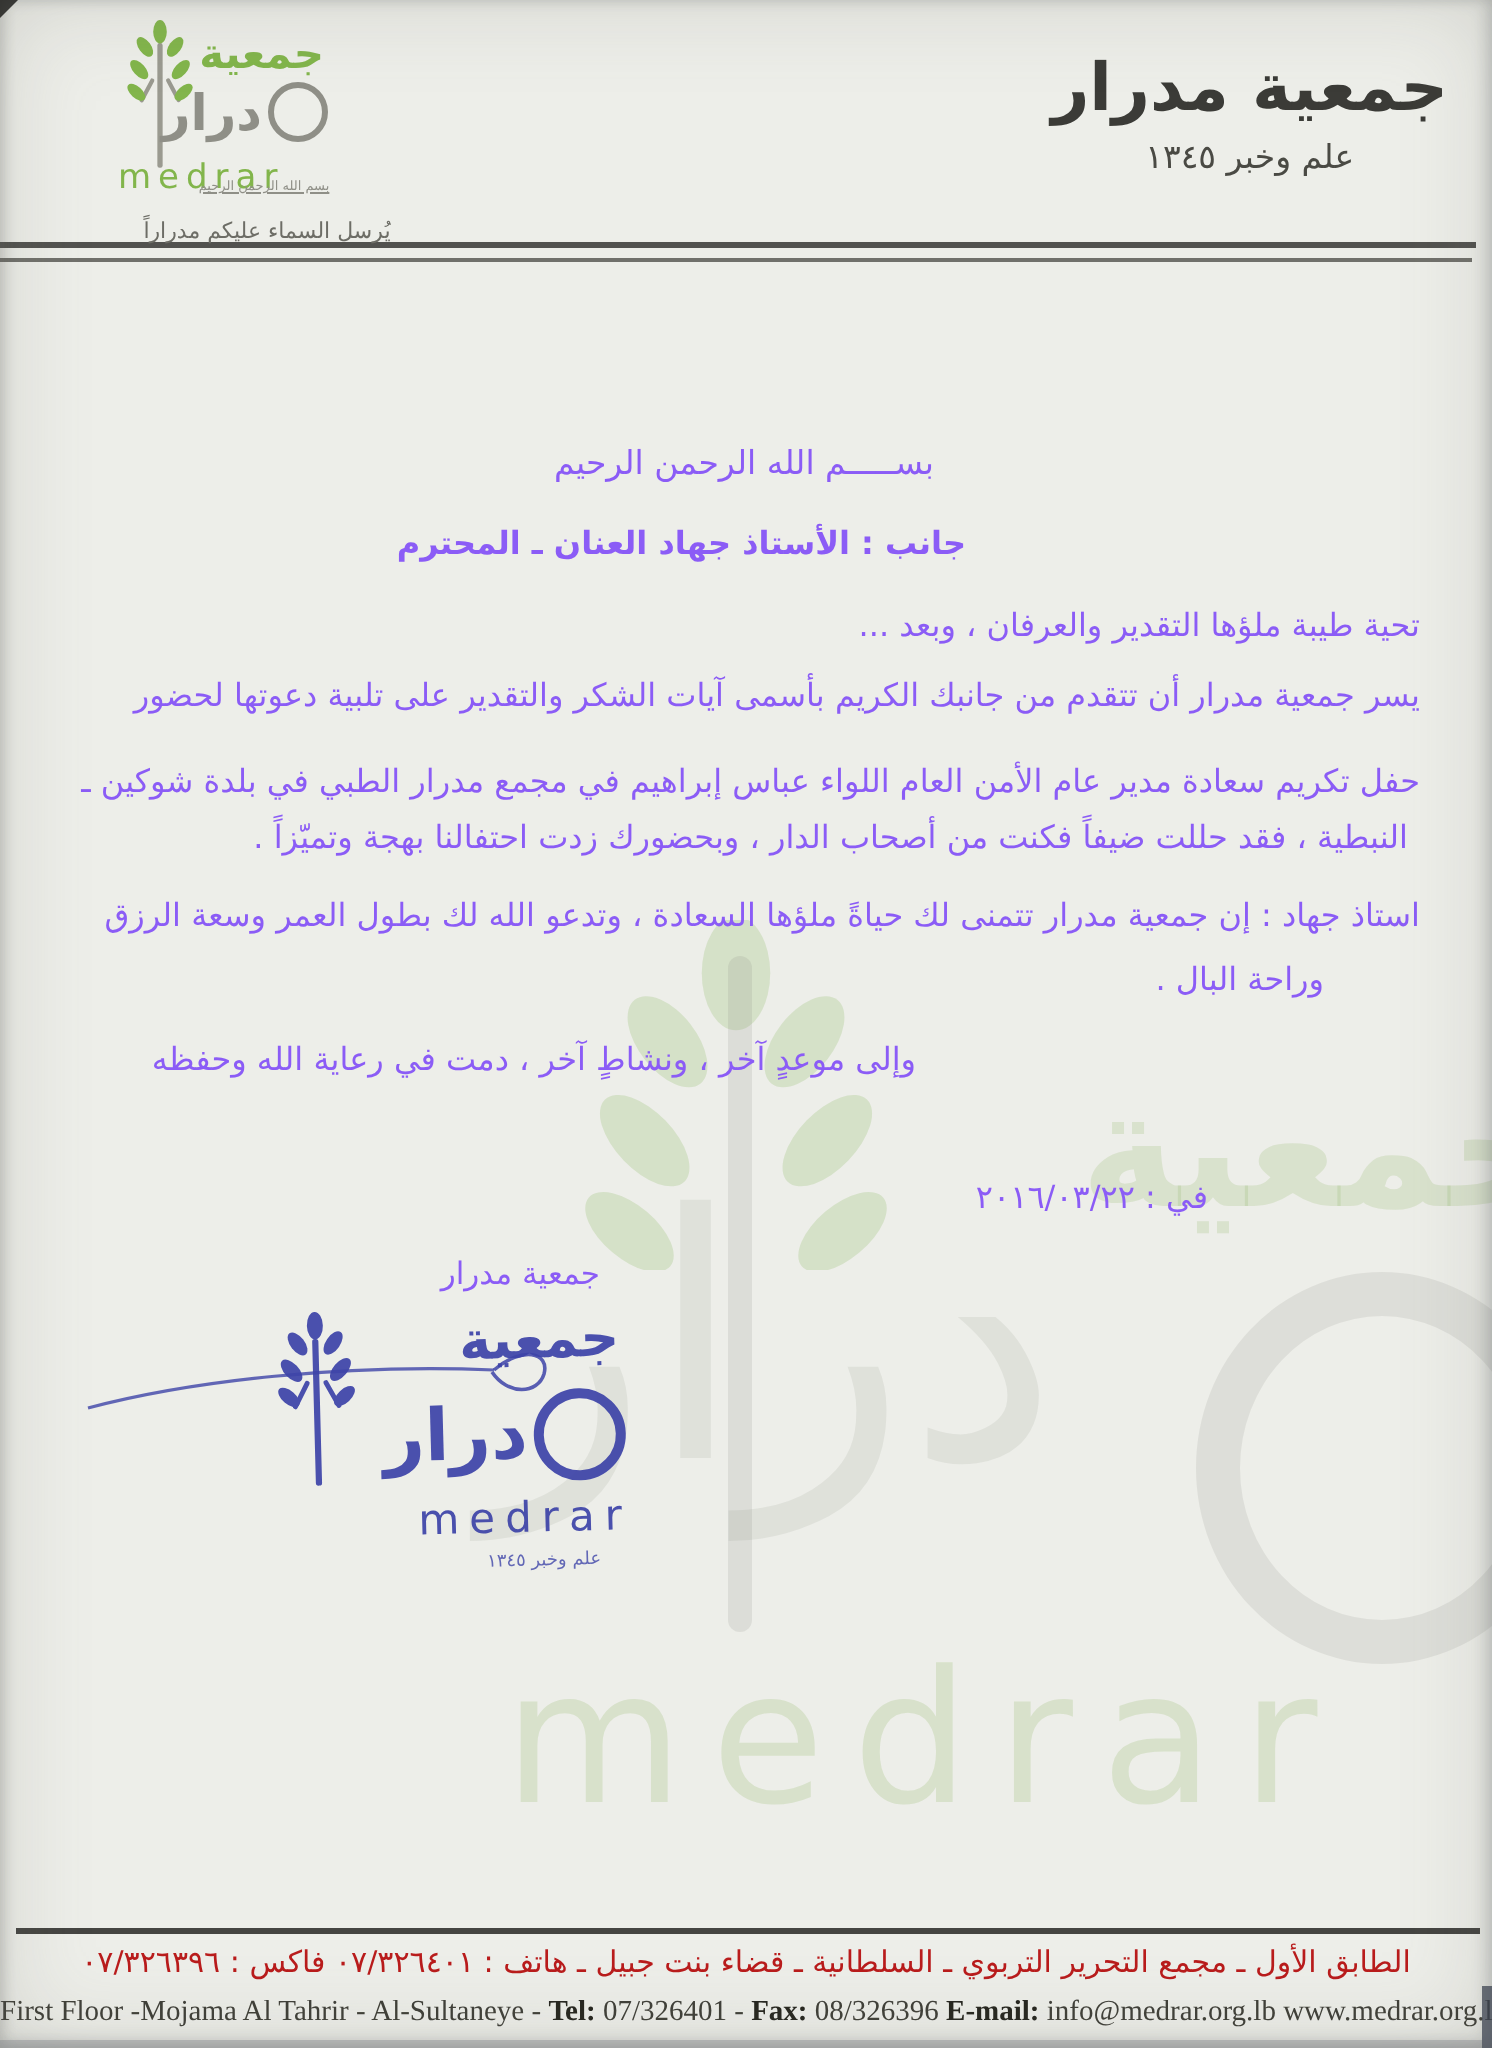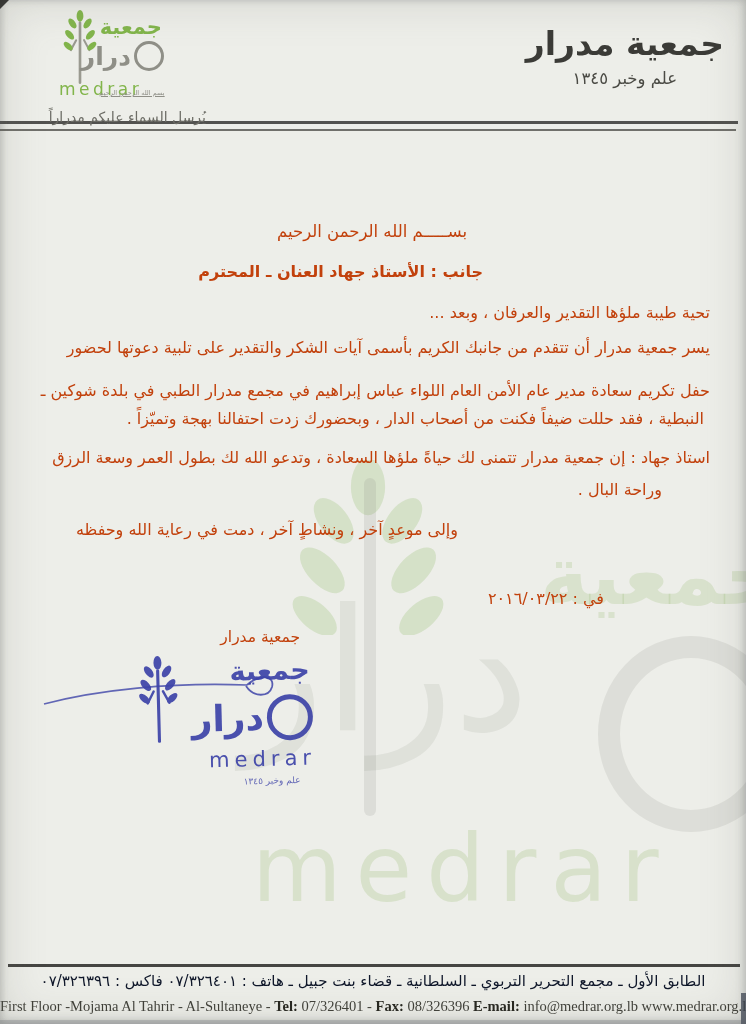--- a/index.html
+++ b/index.html
@@ -12,32 +12,32 @@
   .logo{position:absolute;left:55px;top:5px;width:165px;height:118px;z-index:3;}
   .logo .tree{position:absolute;left:8px;top:4px;width:34px;height:78px;}
   .leaf{fill:#82b54b}.stem{fill:#9a9a90}
   .l-jamiya{position:absolute;right:58px;top:10px;font-size:21px;font-weight:bold;color:#82b54b;direction:rtl;white-space:nowrap;}
   .mdr-mark{position:absolute;direction:rtl;display:flex;align-items:center;gap:3px;color:#8f8f87;}
   .logo .mdr-mark{right:56px;top:36px;}
   .mdr-ring{display:inline-block;border-radius:50%;border:3.5px solid currentColor;width:24px;height:24px;}
   .mdr-rest{font-size:25px;font-weight:bold;line-height:1;}
   .l-medrar{position:absolute;left:4px;top:74px;font-size:17px;letter-spacing:3.5px;color:#82b54b;white-space:nowrap;}
   .l-bism{position:absolute;left:22px;width:110px;top:84px;font-size:6.5px;color:#8f8f87;text-align:center;direction:rtl;white-space:nowrap;text-decoration:underline;}
-  .l-verse{position:absolute;left:6px;width:145px;top:104px;font-size:14px;color:#6d6d66;text-align:center;direction:rtl;white-space:nowrap;}
+  .l-verse{position:absolute;left:6px;width:145px;top:104px;font-size:11px;color:#6d6d66;text-align:center;direction:rtl;white-space:nowrap;}
   
   .org-head{position:absolute;right:22px;top:24px;z-index:3;text-align:center;direction:rtl;}
   .org-name{font-size:33px;font-weight:bold;color:#3b3b37;white-space:nowrap;}
   .org-license{margin-top:6px;font-size:16.5px;color:#4a4a44;white-space:nowrap;}
   
   .rule{position:absolute;z-index:2;}
   .rule-top1{left:0;right:8px;top:121px;height:2.5px;background:#52524f;}
   .rule-top2{left:0;right:10px;top:129px;height:2px;background:#70706b;}
   .rule-bottom{left:8px;right:6px;top:964px;height:3px;background:#454542;}
   
-  .line{position:absolute;white-space:nowrap;direction:rtl;color:#c2410c;font-size:16px;z-index:5;text-align:center;}
+  .line{position:absolute;white-space:nowrap;direction:rtl;color:#8b5cf6;font-size:16px;z-index:5;text-align:center;}
   .ln-bism{top:222px;right:279px;font-size:16.5px;}
   .ln-addressee{top:262px;right:263px;font-weight:bold;}
   .ln-greeting{top:303px;right:36px;}
   .ln-p1{top:338px;right:36px;}
   .ln-p2a{top:381px;right:36px;}
   .ln-p2b{top:409px;right:42px;}
   .ln-p3a{top:448px;right:36px;}
   .ln-p3b{top:480px;right:84px;}
   .ln-close1{top:520px;right:288px;margin-left:27px;}
   .ln-close2{top:556px;right:434px;}
@@ -59,21 +59,21 @@
   .stamp .leaf,.stamp .stem{fill:#3d43a8;}
   .s-jamiya{position:absolute;right:14px;top:10px;font-size:27px;font-weight:bold;direction:rtl;white-space:nowrap;}
   .stamp .mdr-mark{right:12px;top:50px;color:#3d43a8;}
   .stamp .mdr-ring{width:36px;height:36px;border-width:5px;}
   .stamp .mdr-rest{font-size:36px;}
   .s-medrar{position:absolute;right:10px;top:102px;font-size:21px;letter-spacing:5px;white-space:nowrap;}
   .s-license{position:absolute;right:26px;top:131px;font-size:9px;direction:rtl;white-space:nowrap;opacity:.85;}
   .sig{position:absolute;left:42px;top:658px;width:290px;height:70px;z-index:7;}
   
   .footer-ar{position:absolute;left:0;right:0;top:972px;text-align:center;direction:rtl;
-             font-size:15px;color:#0f172a;z-index:5;white-space:nowrap;}
+             font-size:15px;color:#b91c1c;z-index:5;white-space:nowrap;}
   .footer-en{position:absolute;left:0;right:0;top:998px;text-align:center;
              font-family:"Liberation Serif",serif;font-size:14.5px;color:#3f3f38;z-index:5;white-space:nowrap;}
   .footer-en b{color:#26261f;}
   
   .art{position:absolute;z-index:41;pointer-events:none;}
   .art-corner{left:0;top:0;width:0;height:0;border-left:9px solid rgba(20,20,18,.8);border-bottom:9px solid transparent;}
   .art-right-sliver{right:0;top:993px;width:5px;height:31px;background:#39404e;opacity:.72;}
   .art-bottom{left:0;right:0;bottom:0;height:4px;background:rgba(100,104,112,.28);}
 </style>
 </head>

